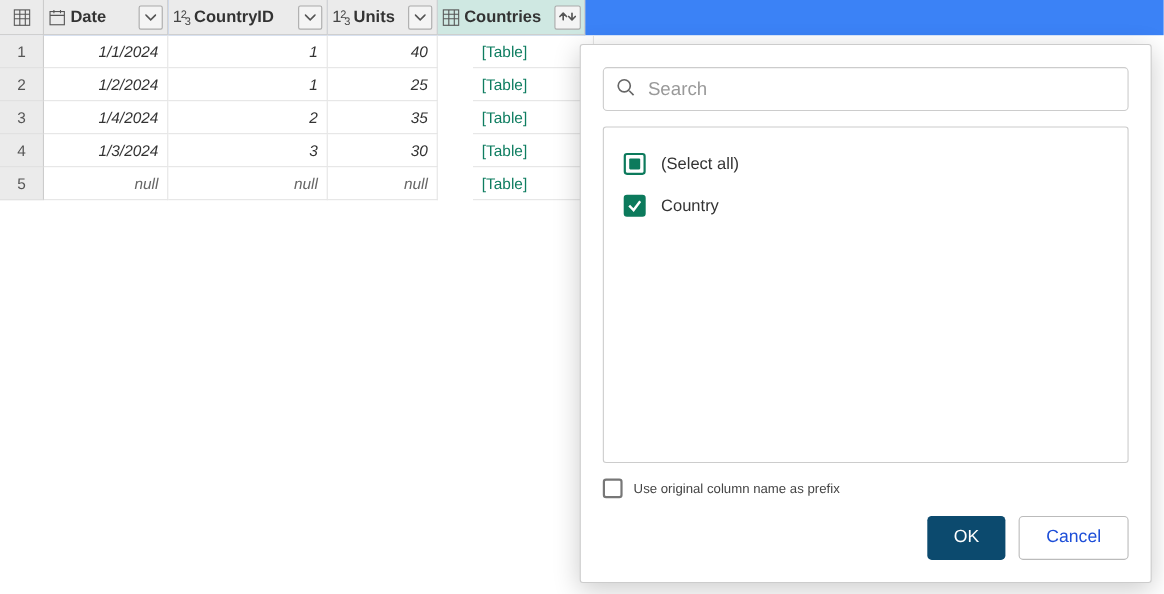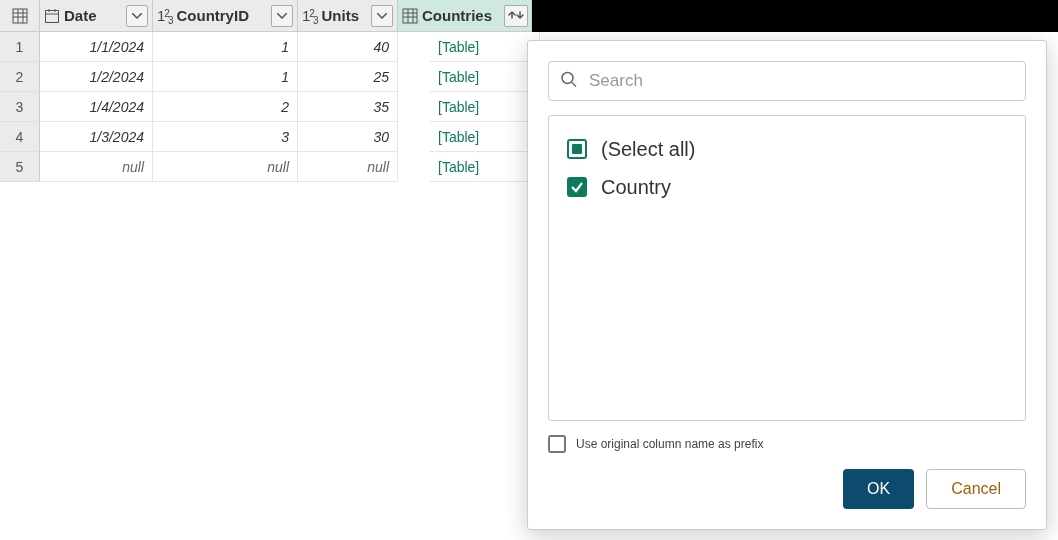--- a/index.html
+++ b/index.html
@@ -10,21 +10,21 @@
       font-size: 14px;
       color: #333;
       position: relative;
       width: 1058px;
       height: 540px;
       overflow: hidden;
     }
     .header-row {
       display: flex;
       height: 32px;
-      background: #000000;
+      background: #3b82f6;
     }
     .header-cell {
       display: flex;
       align-items: center;
       background: #ebebeb;
       border-right: 1px solid #ccc;
       border-bottom: 1px solid #ccc;
       padding: 0 4px;
       gap: 4px;
       font-weight: 600;
@@ -114,21 +114,21 @@
     }
     .list-box {
       border:1px solid #ccc; border-radius:3px;
       flex:1;
       padding: 14px 18px;
       overflow:auto;
     }
     .check-row {
       display:flex; align-items:center; gap:14px;
       height: 38px;
-      font-size: 20px;
+      font-size: 15px;
     }
     .cb {
       width:20px; height:20px; border:2px solid #555; border-radius:3px;
       display:flex; align-items:center; justify-content:center;
       cursor:pointer; flex-shrink:0;
     }
     .cb.indet { border-color:#0c7a5c; }
     .cb.indet::after { content:""; width:10px; height:10px; background:#0c7a5c; border-radius:1px; }
     .cb.checked { background:#0c7a5c; border-color:#0c7a5c; }
     .cb.checked svg { display:block; }
@@ -139,21 +139,21 @@
       font-size:12px; color:#444;
     }
     .prefix-cb { width:18px; height:18px; border:2px solid #777; border-radius:3px; cursor:pointer; }
     .btn-row { display:flex; justify-content:flex-end; gap:12px; }
     .btn {
       height:40px; padding: 0 24px; border-radius:4px;
       font-size:16px; cursor:pointer;
       display:flex; align-items:center; justify-content:center;
     }
     .btn-primary { background:#0c4a6e; color:#fff; border:none; }
-    .btn-secondary { background:#fff; border:1px solid #bbb; color:#a16207; }
+    .btn-secondary { background:#fff; border:1px solid #bbb; color:#1d4ed8; }
 
     .type-prefix {
       font-size:15px; font-weight:500; letter-spacing:-1px; color:#444;
       display:inline-flex; align-items:baseline;
     }
     .type-prefix .sup { font-size:10px; position:relative; top:-4px; }
     .type-prefix .sub { font-size:10px; position:relative; top:3px; margin-left:-1px; }
   </style>
 </head>
 <body>

